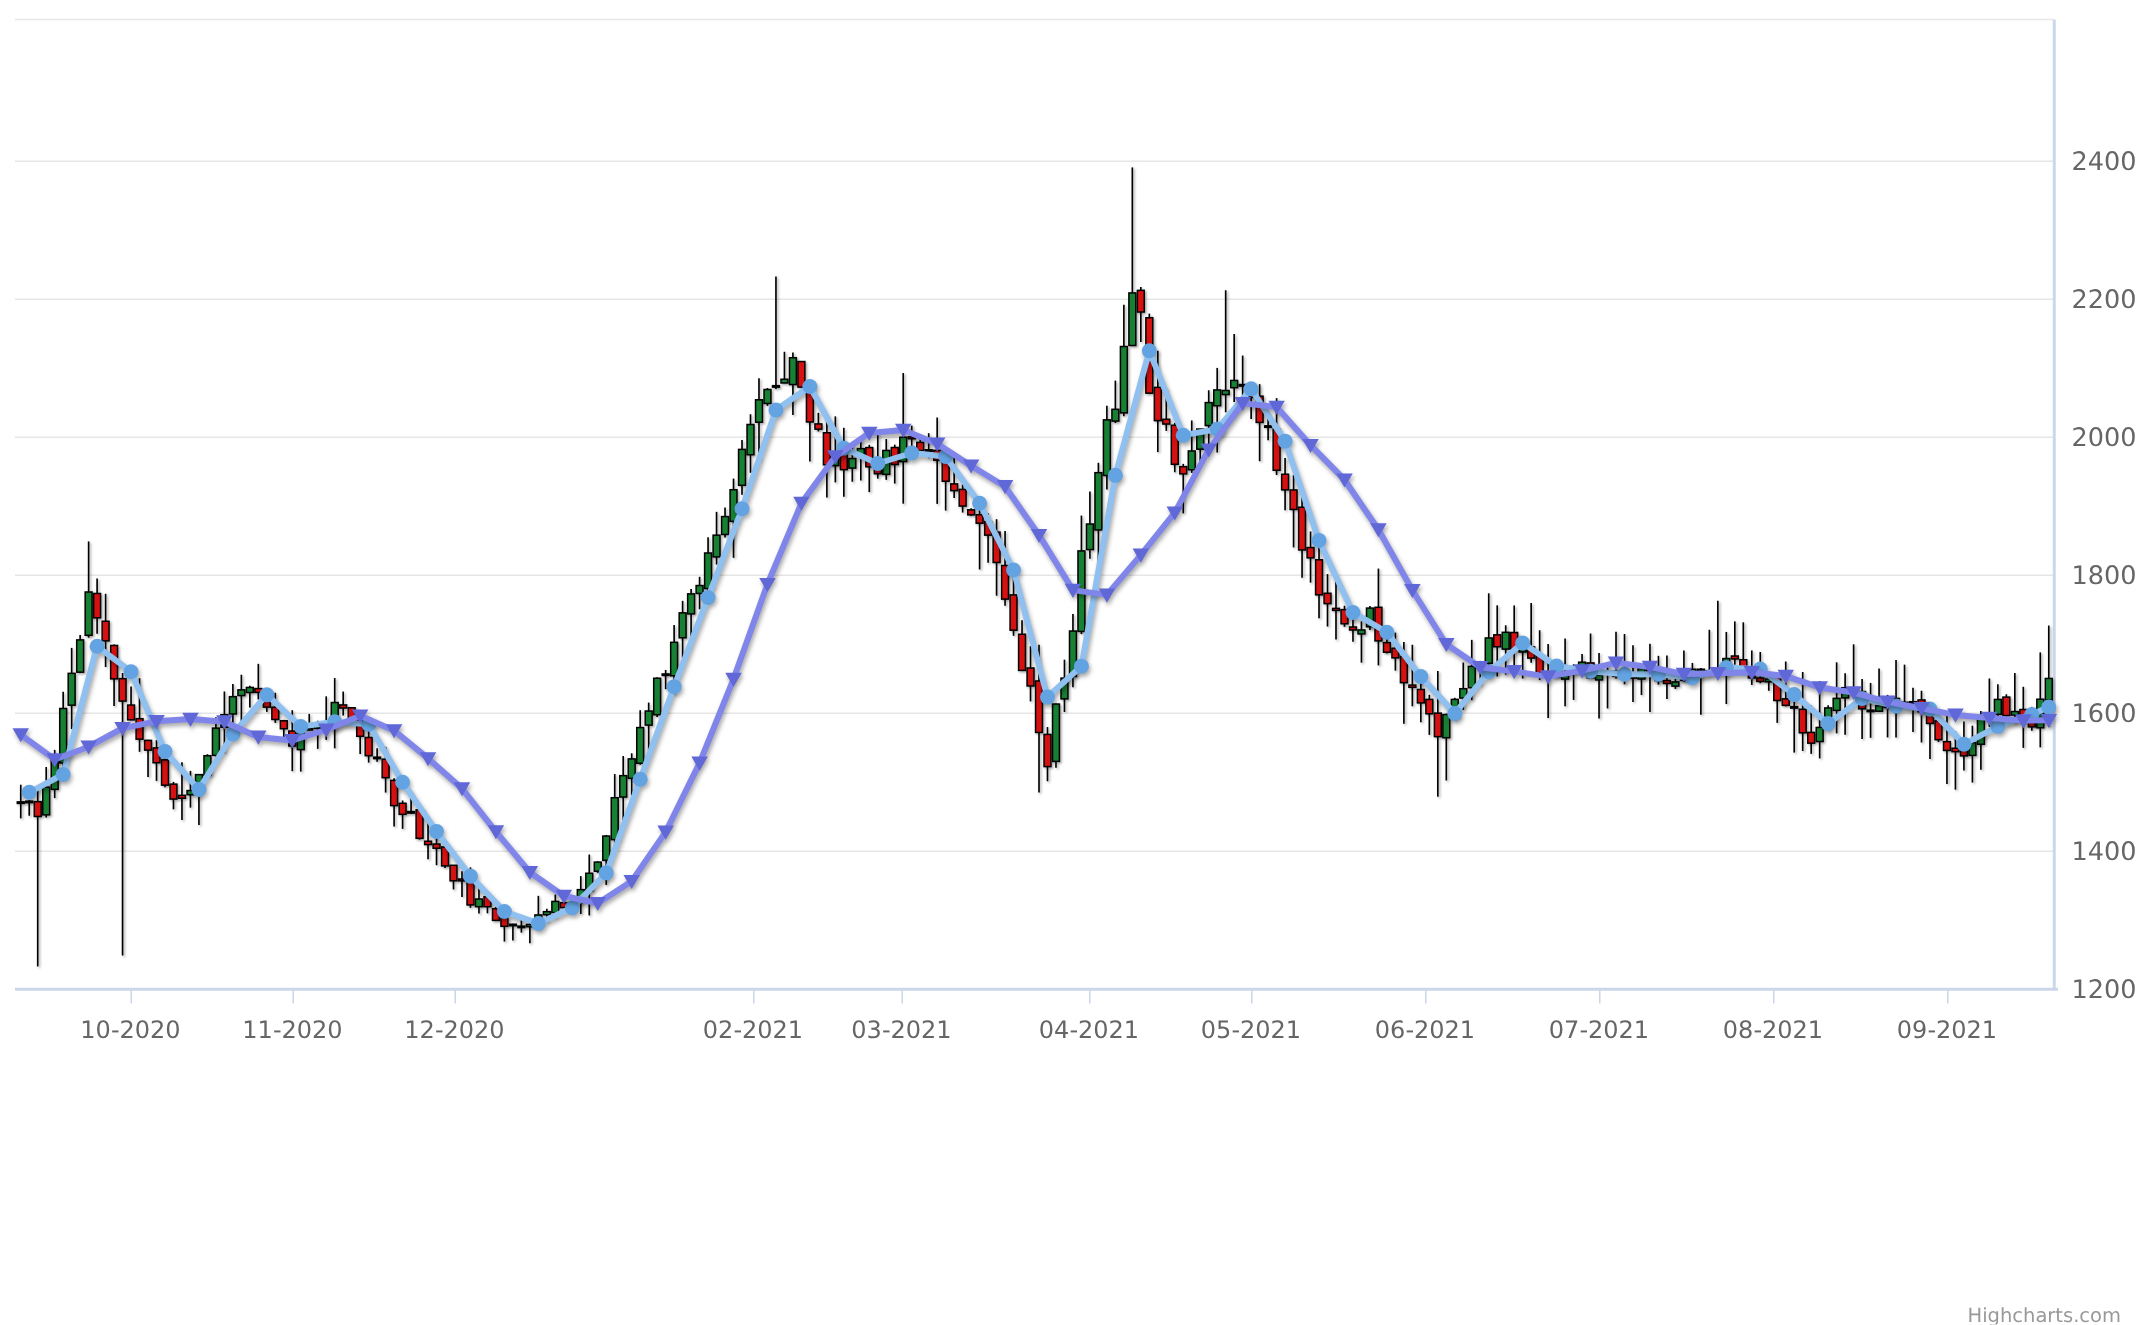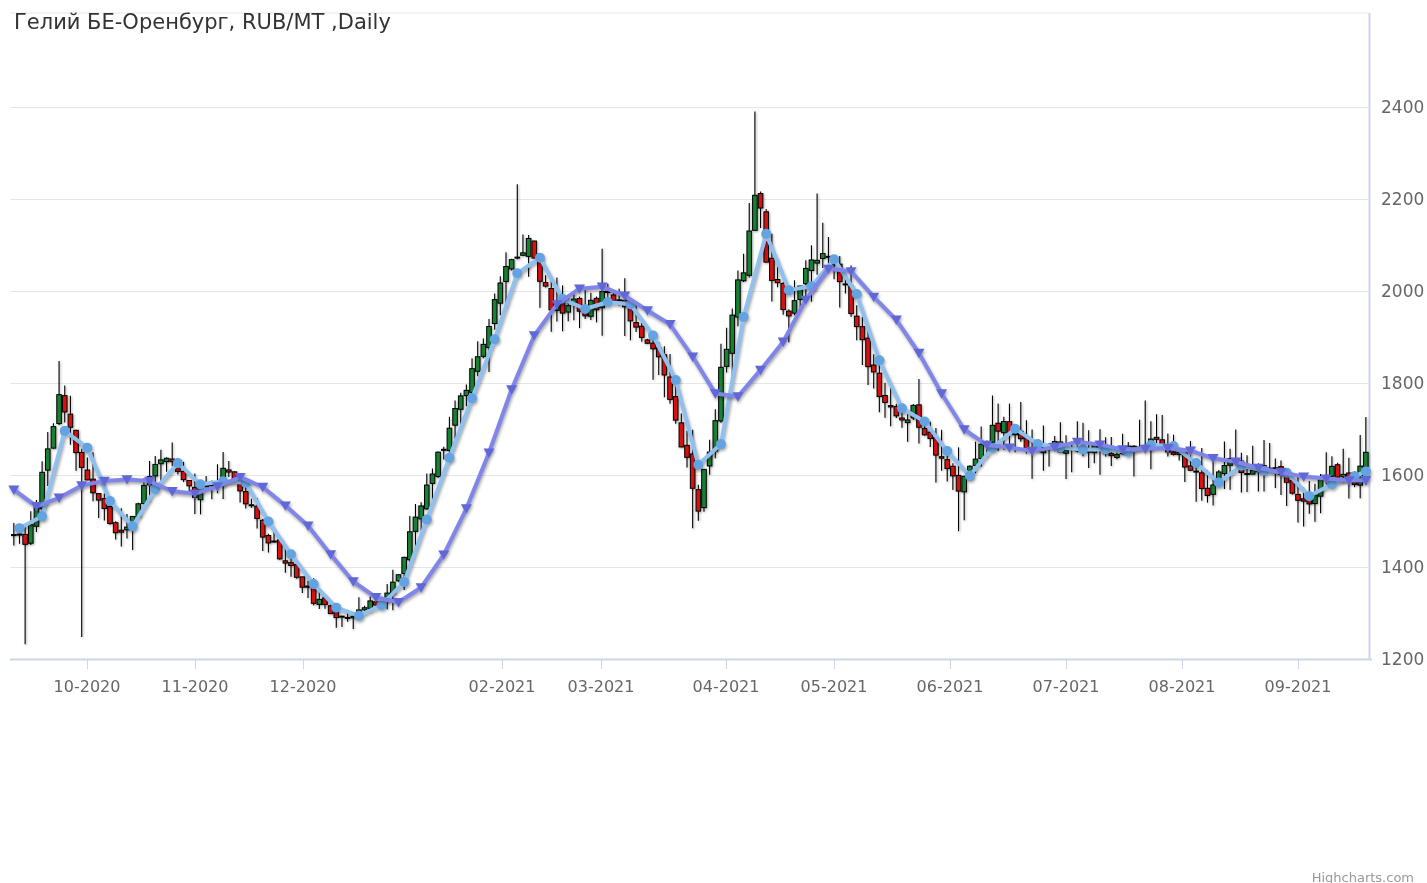--- a/index.html
+++ b/index.html
@@ -1147,15 +1147,14 @@
         <path d="M1207.6125,454.11037866894736 L1218.6125,454.11037866894736 L1213.1125,463.51037866894734 Z" fill="#6067d6"></path>
         <path d="M1230.2405,457.45878757221317 L1241.2405,457.45878757221317 L1235.7405,466.85878757221315 Z" fill="#6067d6"></path>
         <path d="M1252.8685,463.667591922648 L1263.8685,463.667591922648 L1258.3685,473.067591922648 Z" fill="#6067d6"></path>
         <path d="M1275.4965,467.95093487940625 L1286.4965,467.95093487940625 L1280.9965,477.3509348794062 Z" fill="#6067d6"></path>
         <path d="M1298.1245,472.3958435870003 L1309.1245,472.3958435870003 L1303.6245,481.79584358700026 Z" fill="#6067d6"></path>
         <path d="M1320.7525,474.4472816501847 L1331.7525,474.4472816501847 L1326.2525,483.8472816501847 Z" fill="#6067d6"></path>
         <path d="M1343.3805,476.2413869010973 L1354.3805,476.2413869010973 L1348.8805,485.6413869010973 Z" fill="#6067d6"></path>
         <path d="M1360.3515,476.00961418480773 L1371.3515,476.00961418480773 L1365.8515,485.4096141848077 Z" fill="#6067d6"></path>
       </g>
     </svg>
-  <div class="chart-title">Гелий БЕ-Оренбург, RUB/MT ,Daily</div>
   <a class="credits">Highcharts.com</a>
 </div>
 
 </body></html>

